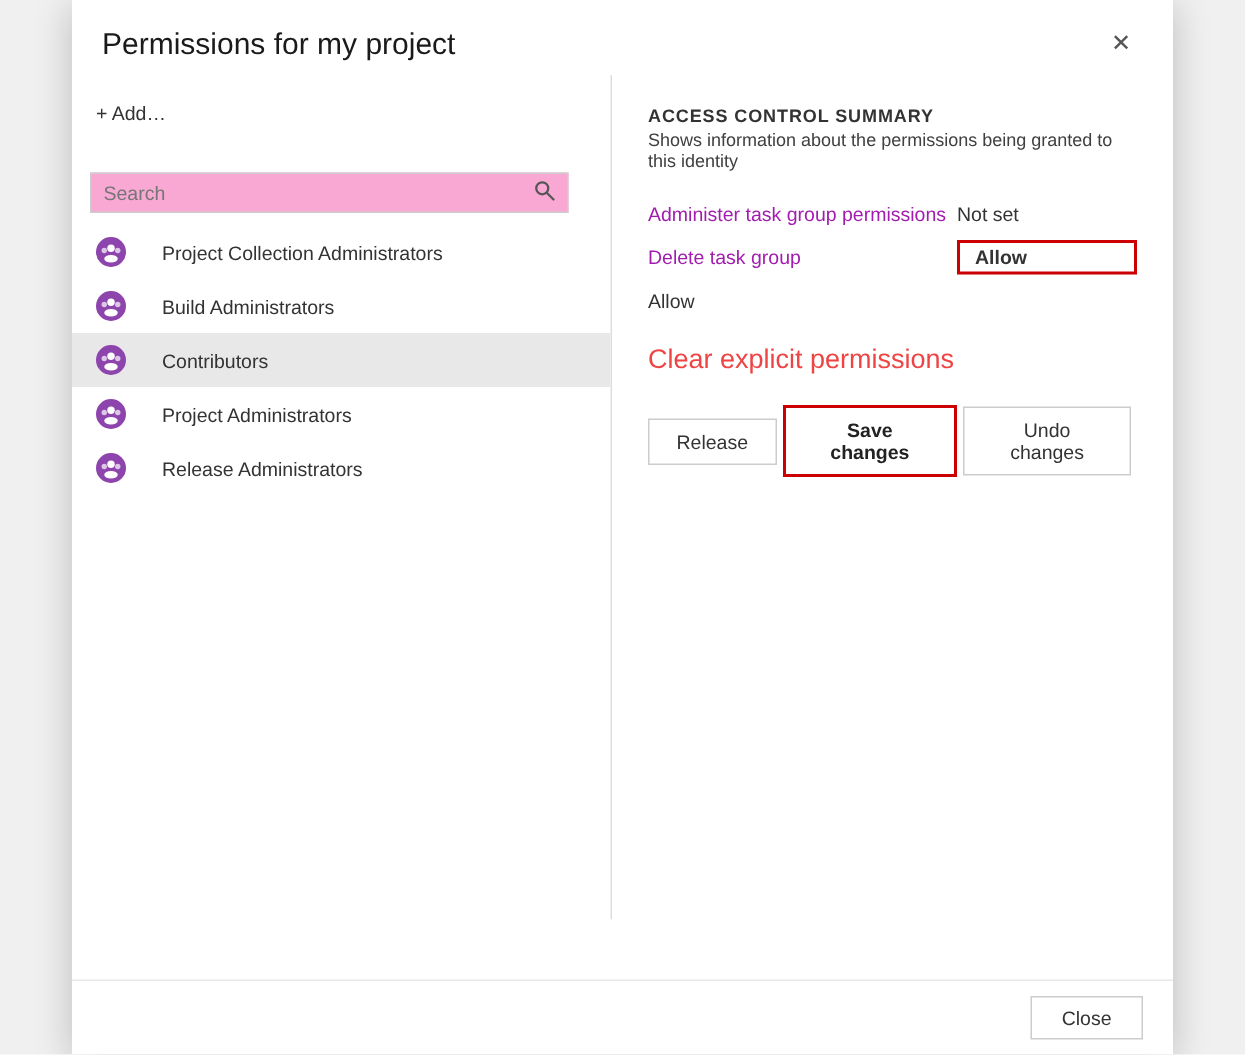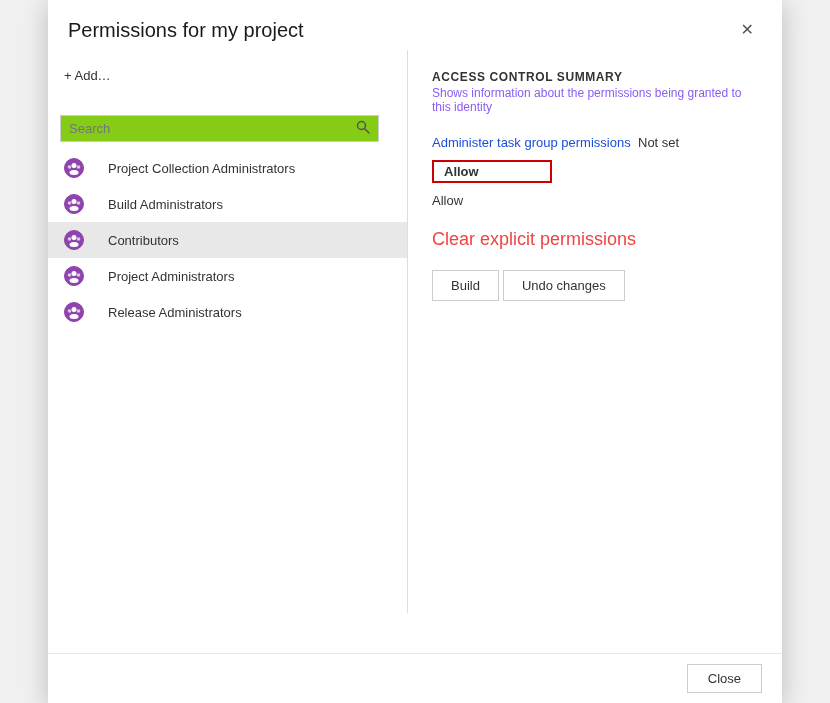--- a/index.html
+++ b/index.html
@@ -66,21 +66,21 @@
       cursor: pointer;
       font-size: 13px;
       color: #333;
       margin-bottom: 24px;
     }
     .search-box {
       margin: 0 28px 8px 12px;
       display: flex;
       align-items: center;
       border: 1px solid #ccc;
-      background: #84cc16;
+      background: #f9a8d4;
     }
     .search-box input {
       border: none;
       outline: none;
       flex: 1;
       padding: 5px 8px;
       font-size: 13px;
       background: transparent;
     }
     .search-box .search-icon-btn {
@@ -118,37 +118,37 @@
     .acs-title {
       font-size: 12px;
       font-weight: 700;
       letter-spacing: 0.05em;
       text-transform: uppercase;
       color: #333;
       margin-bottom: 2px;
     }
     .acs-subtitle {
       font-size: 12px;
-      color: #8b5cf6;
+      color: #404040;
       margin-bottom: 16px;
     }
     .permissions-table {
       width: 100%;
       margin-bottom: 16px;
     }
     .perm-row {
       display: flex;
       align-items: center;
       padding: 5px 0;
       border-bottom: none;
     }
     .perm-label {
       flex: 1;
       font-size: 13px;
-      color: #1d4ed8;
+      color: #a21caf;
     }
     .perm-value {
       font-size: 13px;
       color: #333;
       min-width: 120px;
     }
     .perm-value.boxed {
       border: 2px solid #c00;
       padding: 2px 10px;
       font-weight: 600;
@@ -289,31 +289,33 @@
     <div class="right-panel">
       <div class="acs-title">ACCESS CONTROL SUMMARY</div>
       <div class="acs-subtitle">Shows information about the permissions being granted to this identity</div>
 
       <div class="permissions-table" id="permissions-table">
           <div class="perm-row">
             <span class="perm-label">Administer task group permissions</span>
             <span class="perm-value">Not set</span>
           </div>
           <div class="perm-row">
+            <span class="perm-label">Delete task group</span>
             <span class="perm-value boxed">Allow</span>
           </div>
           <div class="perm-row">
             <span class="perm-value">Allow</span>
           </div>
         </div>
 
       <div class="clear-explicit">Clear explicit permissions</div>
 
       <div class="action-buttons">
-        <button class="btn">Build</button>
+        <button class="btn">Release</button>
+        <button class="btn highlighted">Save changes</button>
         <button class="btn">Undo changes</button>
       </div>
     </div>
   </div>
 
   <div class="dialog-footer">
     <button class="footer-close-btn">Close</button>
   </div>
 </div>
 

